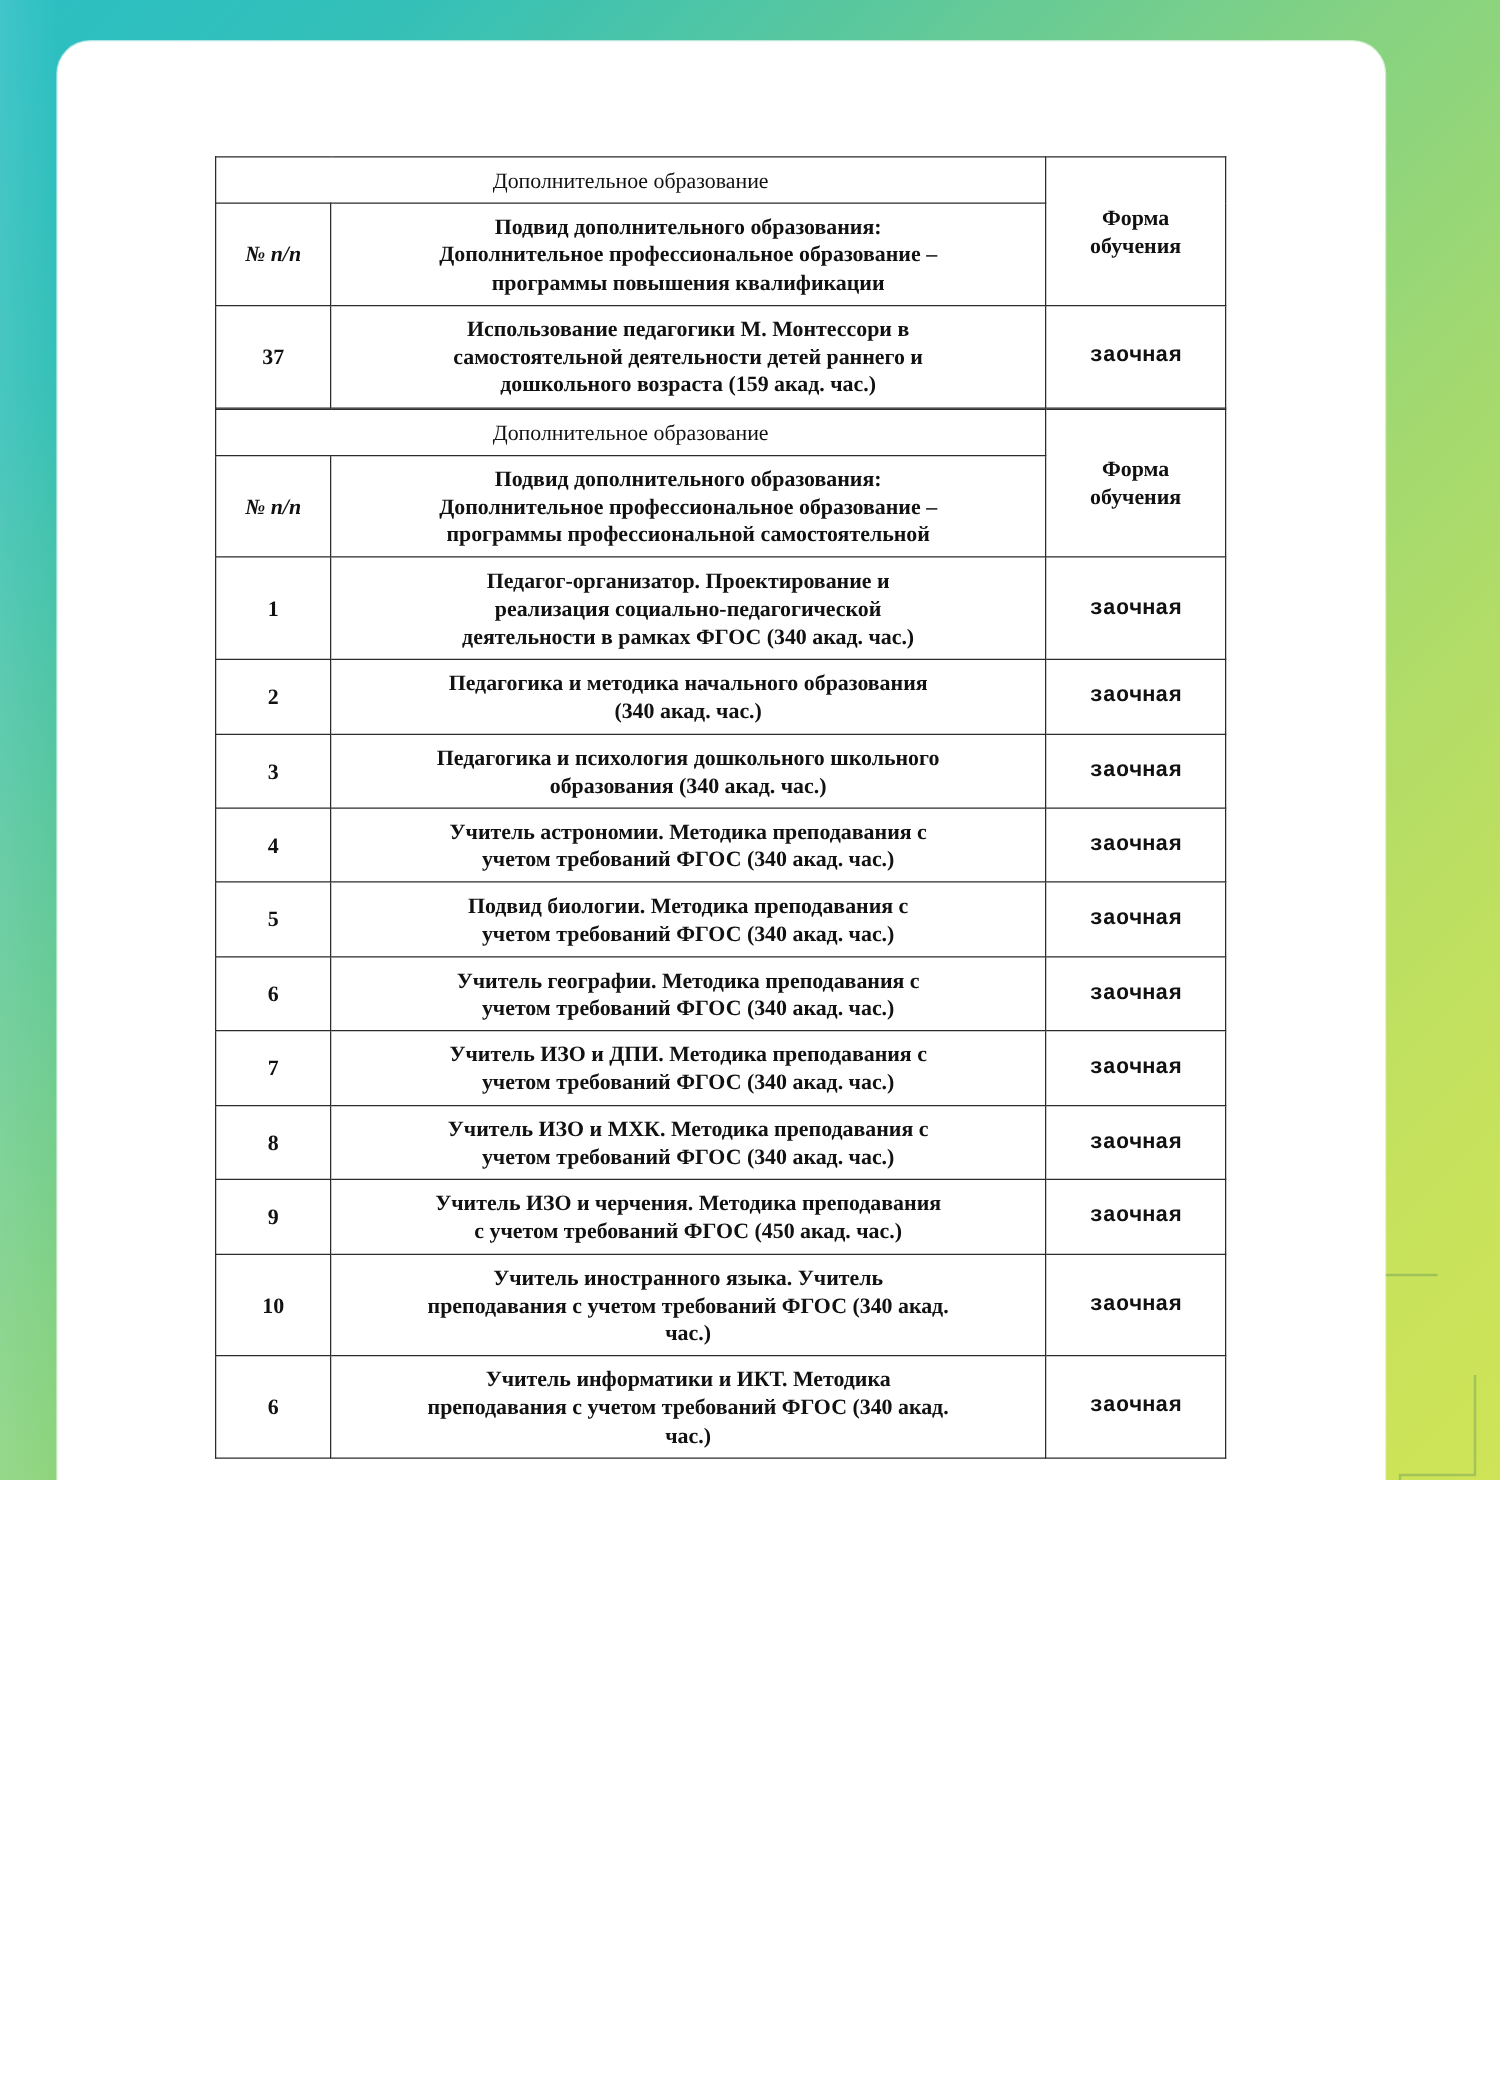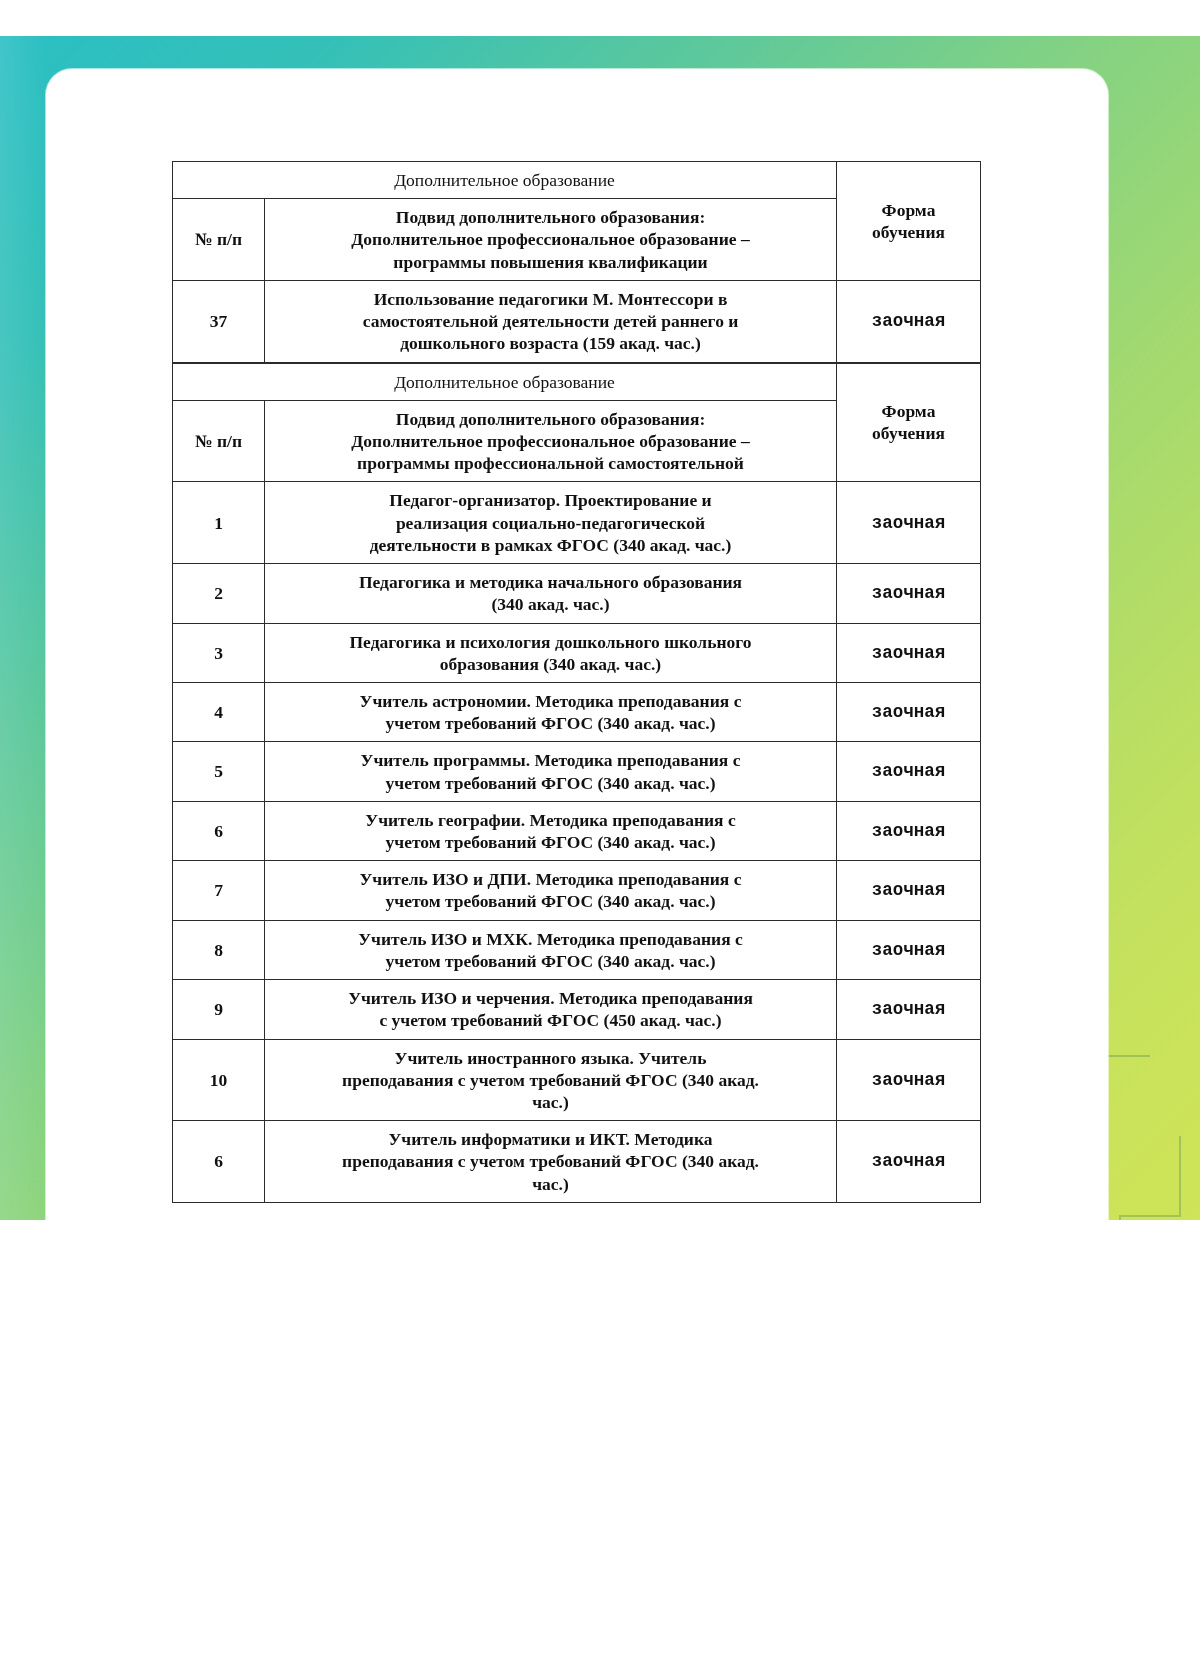--- a/index.html
+++ b/index.html
@@ -22,21 +22,20 @@
     background: linear-gradient(135deg,
         #2bbfc3 0%,
         #34c0b8 14%,
         #5cc89c 30%,
         #84d283 46%,
         #a3d96f 62%,
         #b9de63 76%,
         #c7e25c 88%,
         #cfe457 100%);
     overflow: hidden;
-    margin-top: 36px;
   }
   .page::before {
     
     content: "";
     position: absolute;
     left: 0; top: 0; bottom: 0;
     width: 46px;
     background: linear-gradient(90deg, rgba(255,255,255,0.10), rgba(255,255,255,0));
     pointer-events: none;
   }
@@ -83,20 +82,21 @@
   col.c-form  { width: 144px; }
 
   .section-title {
     font-size: 18.5px;
     font-weight: 400;
     padding-top: 11px;
     padding-bottom: 11px;
   }
   .hdr {
     font-weight: bold;
+    font-style: italic;
   }
   .hdr-sub {
     font-weight: bold;
     line-height: 1.34;
     padding: 10px 14px;
   }
   .hdr-form {
     font-weight: bold;
     line-height: 1.32;
   }
@@ -272,21 +272,21 @@
           <td class="course">
             <div>Учитель астрономии. Методика преподавания с</div>
             <div>учетом требований ФГОС (340 акад. час.)</div>
           </td>
           <td class="form">заочная</td>
         </tr>
 
         <tr>
           <td class="num">5</td>
           <td class="course">
-            <div>Учитель программы. Методика преподавания с</div>
+            <div>Подвид биологии. Методика преподавания с</div>
             <div>учетом требований ФГОС (340 акад. час.)</div>
           </td>
           <td class="form">заочная</td>
         </tr>
 
         <tr>
           <td class="num">6</td>
           <td class="course">
             <div>Учитель географии. Методика преподавания с</div>
             <div>учетом требований ФГОС (340 акад. час.)</div>

